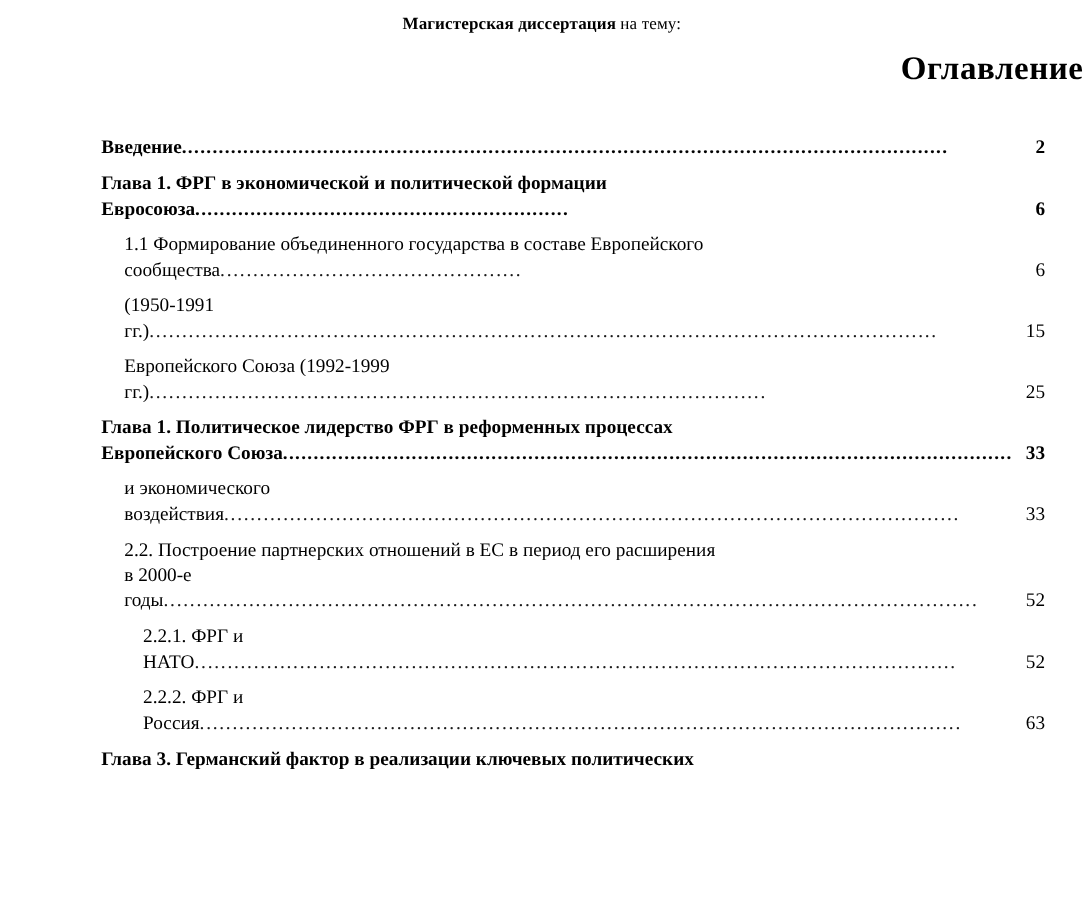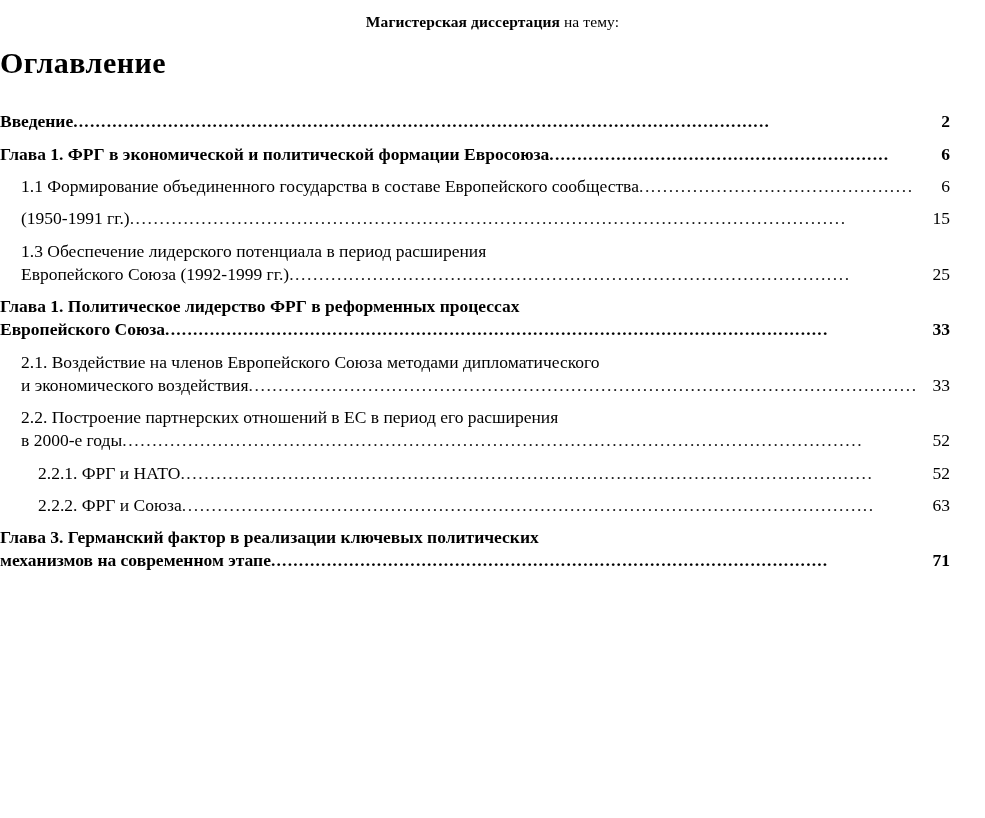--- a/index.html
+++ b/index.html
@@ -35,30 +35,31 @@
   .header-line1 .bold {
     font-weight: bold;
   }
   .header-line2 {
     font-size: 17px;
     margin-top: 1px;
     letter-spacing: 0.05px;
   }
 
   .toc-title {
-    text-align: left;
+    text-align: right;
     font-size: 30px;
     font-weight: bold;
     letter-spacing: 0.5px;
     margin-top: 14px;
   }
 
   
   .toc {
-    margin-top: 30px;
+    margin-top: 42px;
+    padding-left: 92px;
     padding-right: 35px;
   }
 
   .toc-entry {
     display: block;
     font-size: 17.5px;
     line-height: 1.33;
     margin-bottom: 9px;
     position: relative;
   }
@@ -150,61 +151,55 @@
           <span class="entry-page">6</span>
         </div>
       </div>
       <div class="toc-entry level-1">
         <div class="entry-row">
           <div class="entry-text-wrap"><span class="entry-text">(1950-1991 гг.)</span><span class="leader">........................................................................................................................</span></div>
           <span class="entry-page">15</span>
         </div>
       </div>
       <div class="toc-entry level-1">
-        <span class="entry-first-line">1.3 Обеспечение лидерского потенциала в период расширения</span>
         <div class="entry-row">
           <div class="entry-text-wrap"><span class="entry-text">Европейского Союза (1992-1999 гг.)</span><span class="leader">..............................................................................................</span></div>
           <span class="entry-page">25</span>
         </div>
       </div>
       <div class="toc-entry level-0">
         <span class="entry-first-line">Глава 1. Политическое лидерство ФРГ в реформенных процессах</span>
         <div class="entry-row">
           <div class="entry-text-wrap"><span class="entry-text">Европейского Союза</span><span class="leader">.......................................................................................................................</span></div>
           <span class="entry-page">33</span>
         </div>
       </div>
       <div class="toc-entry level-1">
-        <span class="entry-first-line">2.1. Воздействие на членов Европейского Союза методами дипломатического</span>
         <div class="entry-row">
           <div class="entry-text-wrap"><span class="entry-text">и экономического воздействия</span><span class="leader">................................................................................................................</span></div>
           <span class="entry-page">33</span>
         </div>
       </div>
       <div class="toc-entry level-1">
         <span class="entry-first-line">2.2. Построение партнерских отношений в ЕС в период его расширения</span>
         <div class="entry-row">
           <div class="entry-text-wrap"><span class="entry-text">в 2000-е годы</span><span class="leader">............................................................................................................................</span></div>
           <span class="entry-page">52</span>
         </div>
       </div>
       <div class="toc-entry level-2">
         <div class="entry-row">
           <div class="entry-text-wrap"><span class="entry-text">2.2.1. ФРГ и НАТО</span><span class="leader">....................................................................................................................</span></div>
           <span class="entry-page">52</span>
         </div>
       </div>
       <div class="toc-entry level-2">
         <div class="entry-row">
-          <div class="entry-text-wrap"><span class="entry-text">2.2.2. ФРГ и Союза</span><span class="leader">....................................................................................................................</span></div>
+          <div class="entry-text-wrap"><span class="entry-text">2.2.2. ФРГ и Россия</span><span class="leader">....................................................................................................................</span></div>
           <span class="entry-page">63</span>
         </div>
       </div>
       <div class="toc-entry level-0">
         <span class="entry-first-line">Глава 3. Германский фактор в реализации ключевых политических</span>
-        <div class="entry-row">
-          <div class="entry-text-wrap"><span class="entry-text">механизмов на современном этапе</span><span class="leader">....................................................................................................</span></div>
-          <span class="entry-page">71</span>
-        </div>
       </div>
     </div>
 
 </div>
 
 </body></html>

